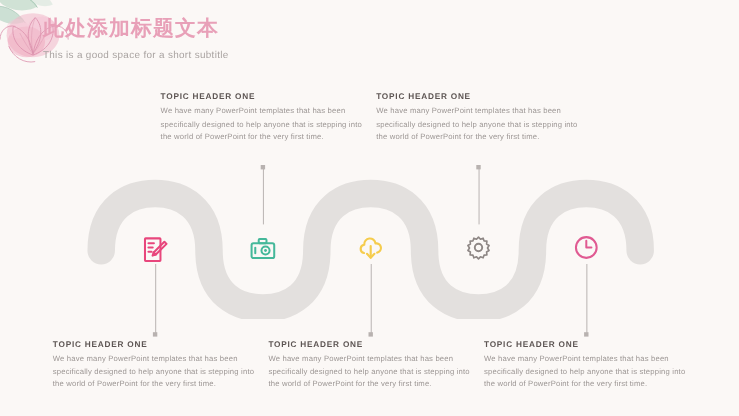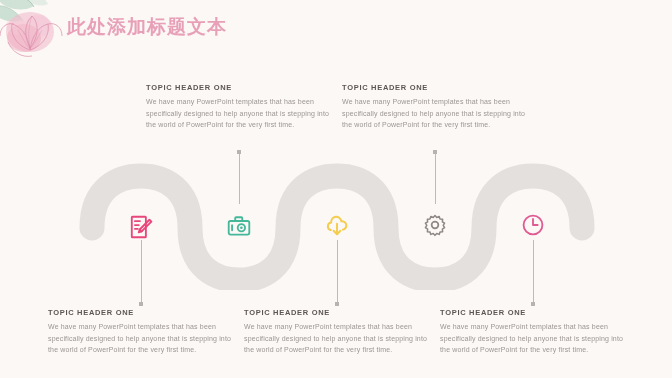--- a/index.html
+++ b/index.html
@@ -30,21 +30,21 @@
     left: -6px;
     top: -10px;
     width: 96px;
     height: 96px;
     pointer-events: none;
   }
 
   
   #header {
     position: absolute;
-    left: 67px;
+    left: 39px;
     top: 14px;
     width: 420px;
   }
   #title {
     font-size: 19px;
     font-weight: bold;
     color: #e8a0b8;
     letter-spacing: 1px;
     line-height: 26px;
     white-space: nowrap;
@@ -143,20 +143,21 @@
       <g fill="none" stroke="#cf7f9d" stroke-width="0.6" opacity="0.5">
         <path d="M38 26 C34 36 34 48 36 58"></path>
         <path d="M24 40 C28 48 32 54 36 59"></path>
         <path d="M48 40 C44 48 40 54 36 59"></path>
       </g>
     </g>
   </svg>
 
   <div id="header">
     <div id="title">此处添加标题文本</div>
+    <div id="subtitle">This is a good space for a short subtitle</div>
   </div>
 
   <svg id="wave" viewBox="0 0 672 130" preserveAspectRatio="none">
     <path d="M92 68
              C92 28 118 16 141 16
              C164 16 190 28 190 68
              C190 108 216 120 239 120
              C262 120 288 108 288 68
              C288 28 314 16 337 16
              C360 16 386 28 386 68

